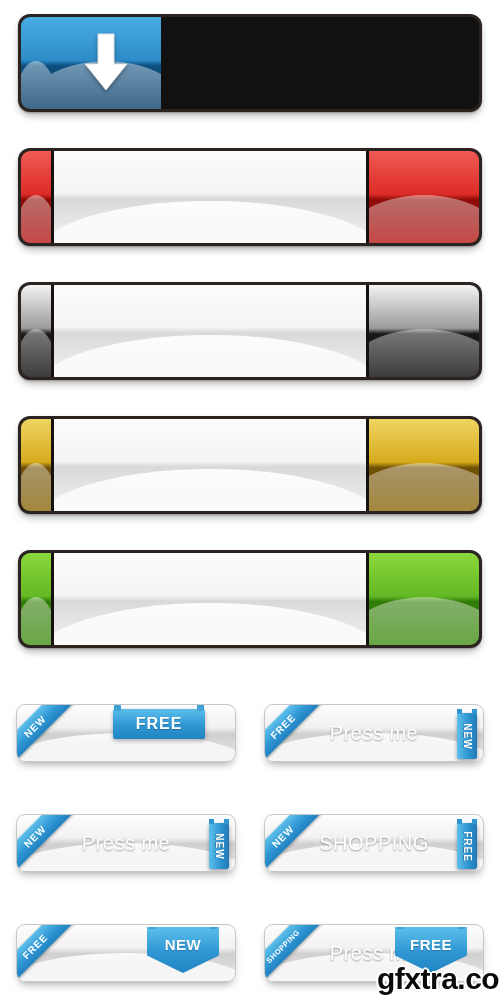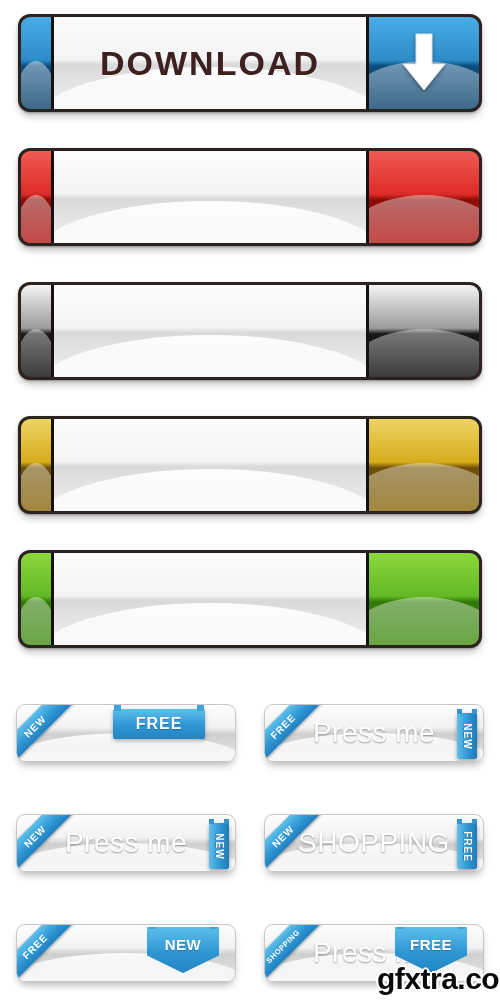--- a/index.html
+++ b/index.html
@@ -77,21 +77,21 @@
     overflow:hidden;
   }
   .rib-btn .swoosh{
     position:absolute;left:-8%;right:-8%;top:50%;bottom:-48%;
     border-radius:50% 50% 0 0/62% 62% 0 0;
     background:linear-gradient(180deg,rgba(255,255,255,.9),rgba(255,255,255,.2));
     pointer-events:none;z-index:1;
   }
   .rib-btn .btn-label{
     position:absolute;inset:0;display:flex;align-items:center;justify-content:center;
-    font-size:28px;color:#ffffff;z-index:3;
+    font-size:20px;color:#ffffff;z-index:3;
     text-shadow:0 1px 2px rgba(120,120,120,.75), 0 -1px 0 rgba(255,255,255,.4);
     letter-spacing:.5px;
   }
 
   
   .corner-ribbon{
     position:absolute;left:-34px;top:11px;width:104px;height:21px;
     transform:rotate(-45deg);transform-origin:center;
     background:linear-gradient(180deg,#5ec0ea 0%,#2f96d4 60%,#2180bd 100%);
     display:flex;align-items:center;justify-content:center;
@@ -170,24 +170,20 @@
 </style>
 </head>
 <body>
 
 <div id="bars">
     <div class="bar-btn blue" style="top: 14px;">
     <div class="bar-inner">
       <div class="cap-left gloss blue">
         <div class="fill"></div>
       </div>
-      <div class="center">
-        <div class="sheen"></div>
-        <div class="label">DOWNLOAD</div>
-      </div>
       <div class="cap-right gloss blue">
         <div class="fill"></div>
         <div class="arrow-wrap">
          <svg width="52" height="66" viewBox="0 0 52 66">
            <path d="M18 4 h16 v30 h13 L26 60 L5 34 h13 z" fill="#ffffff" stroke="#e3e3e3" stroke-width="1"></path>
          </svg>
        </div>
       </div>
     </div>
     </div>

